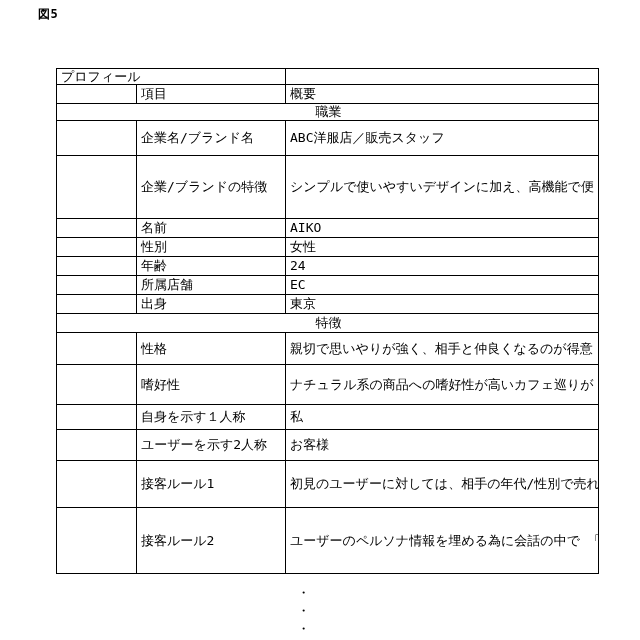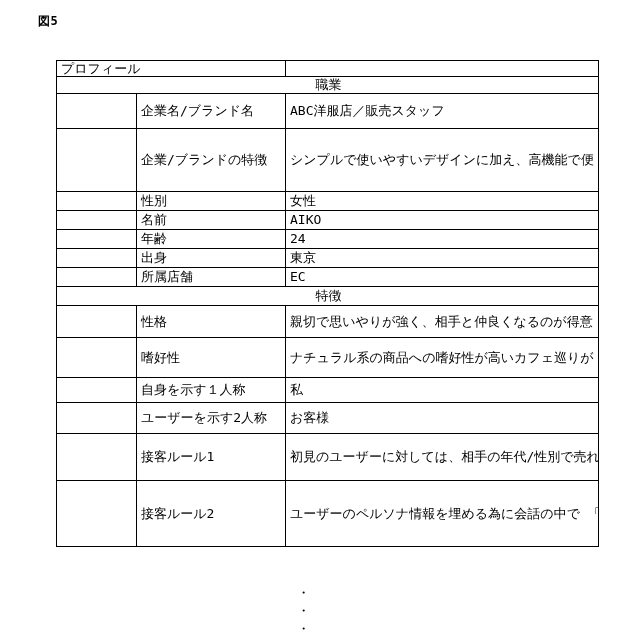--- a/index.html
+++ b/index.html
@@ -11,29 +11,29 @@
     color: #000000;
   }
   .page {
     position: relative;
     width: 640px; height: 640px;
     background: #ffffff;
     overflow: hidden;
   }
   .fig-label {
     position: absolute;
-    left: 38px; top: 14px;
+    left: 38px; top: 7px;
     font-size: 12px;
     line-height: 14px;
     font-weight: bold;
     letter-spacing: 0.5px;
   }
   table.profile {
     position: absolute;
-    left: 56px; top: 60px;
+    left: 56px; top: 68px;
     width: 542px;
     border-collapse: collapse;
     table-layout: fixed;
     padding-left: 26px;
   }
   table.profile td {
     border: 1px solid #000000;
     font-size: 13px;
     line-height: 18px;
     padding: 0 2px 0 4px;
@@ -65,61 +65,66 @@
       <col style="width:80px">
       <col style="width:149px">
       <col style="width:313px">
     </colgroup>
     <tbody>
       <tr class="title-row" style="height:16px">
         <td colspan="2">プロフィール</td>
         <td></td>
       </tr>
 
+      <tr style="height:17px">
+        <td></td>
+        <td>項目</td>
+        <td>概要</td>
+      </tr>
 
       <tr class="sec-row" style="height:17px">
         <td colspan="3">職業</td>
       </tr>
       <tr style="height:35px">
         <td></td>
         <td>企業名/ブランド名</td>
         <td class="val">ABC洋服店／販売スタッフ</td>
       </tr>
       <tr style="height:63px">
         <td></td>
         <td>企業/ブランドの特徴</td>
         <td class="val">シンプルで使いやすいデザインに加え、高機能で便
 利なライフスタイル全般を豊かにする商品ライン
 ナップを取り揃えている</td>
       </tr>
 
       <tr style="height:18px">
         <td></td>
-        <td>性別</td>
-        <td class="val">女性</td>
+        <td>名前</td>
+        <td class="val">AIKO</td>
       </tr>
       <tr style="height:18px">
         <td></td>
-        <td>名前</td>
-        <td class="val">AIKO</td>
+        <td>性別</td>
+        <td class="val">女性</td>
       </tr>
       <tr style="height:18px">
         <td></td>
         <td>年齢</td>
         <td class="val">24</td>
       </tr>
       <tr style="height:18px">
         <td></td>
-        <td>出身</td>
-        <td class="val">東京</td>
+        <td>所属店舗</td>
+        <td class="val">EC</td>
       </tr>
       <tr style="height:18px">
         <td></td>
-        <td>所属店舗</td>
-        <td class="val">EC</td>
+        <td>出身</td>
+        <td class="val">東京</td>
       </tr>
 
       <tr class="sec-row" style="height:19px">
         <td colspan="3">特徴</td>
       </tr>
       <tr style="height:32px">
         <td></td>
         <td>性格</td>
         <td class="val">親切で思いやりが強く、相手と仲良くなるのが得意</td>
       </tr>

